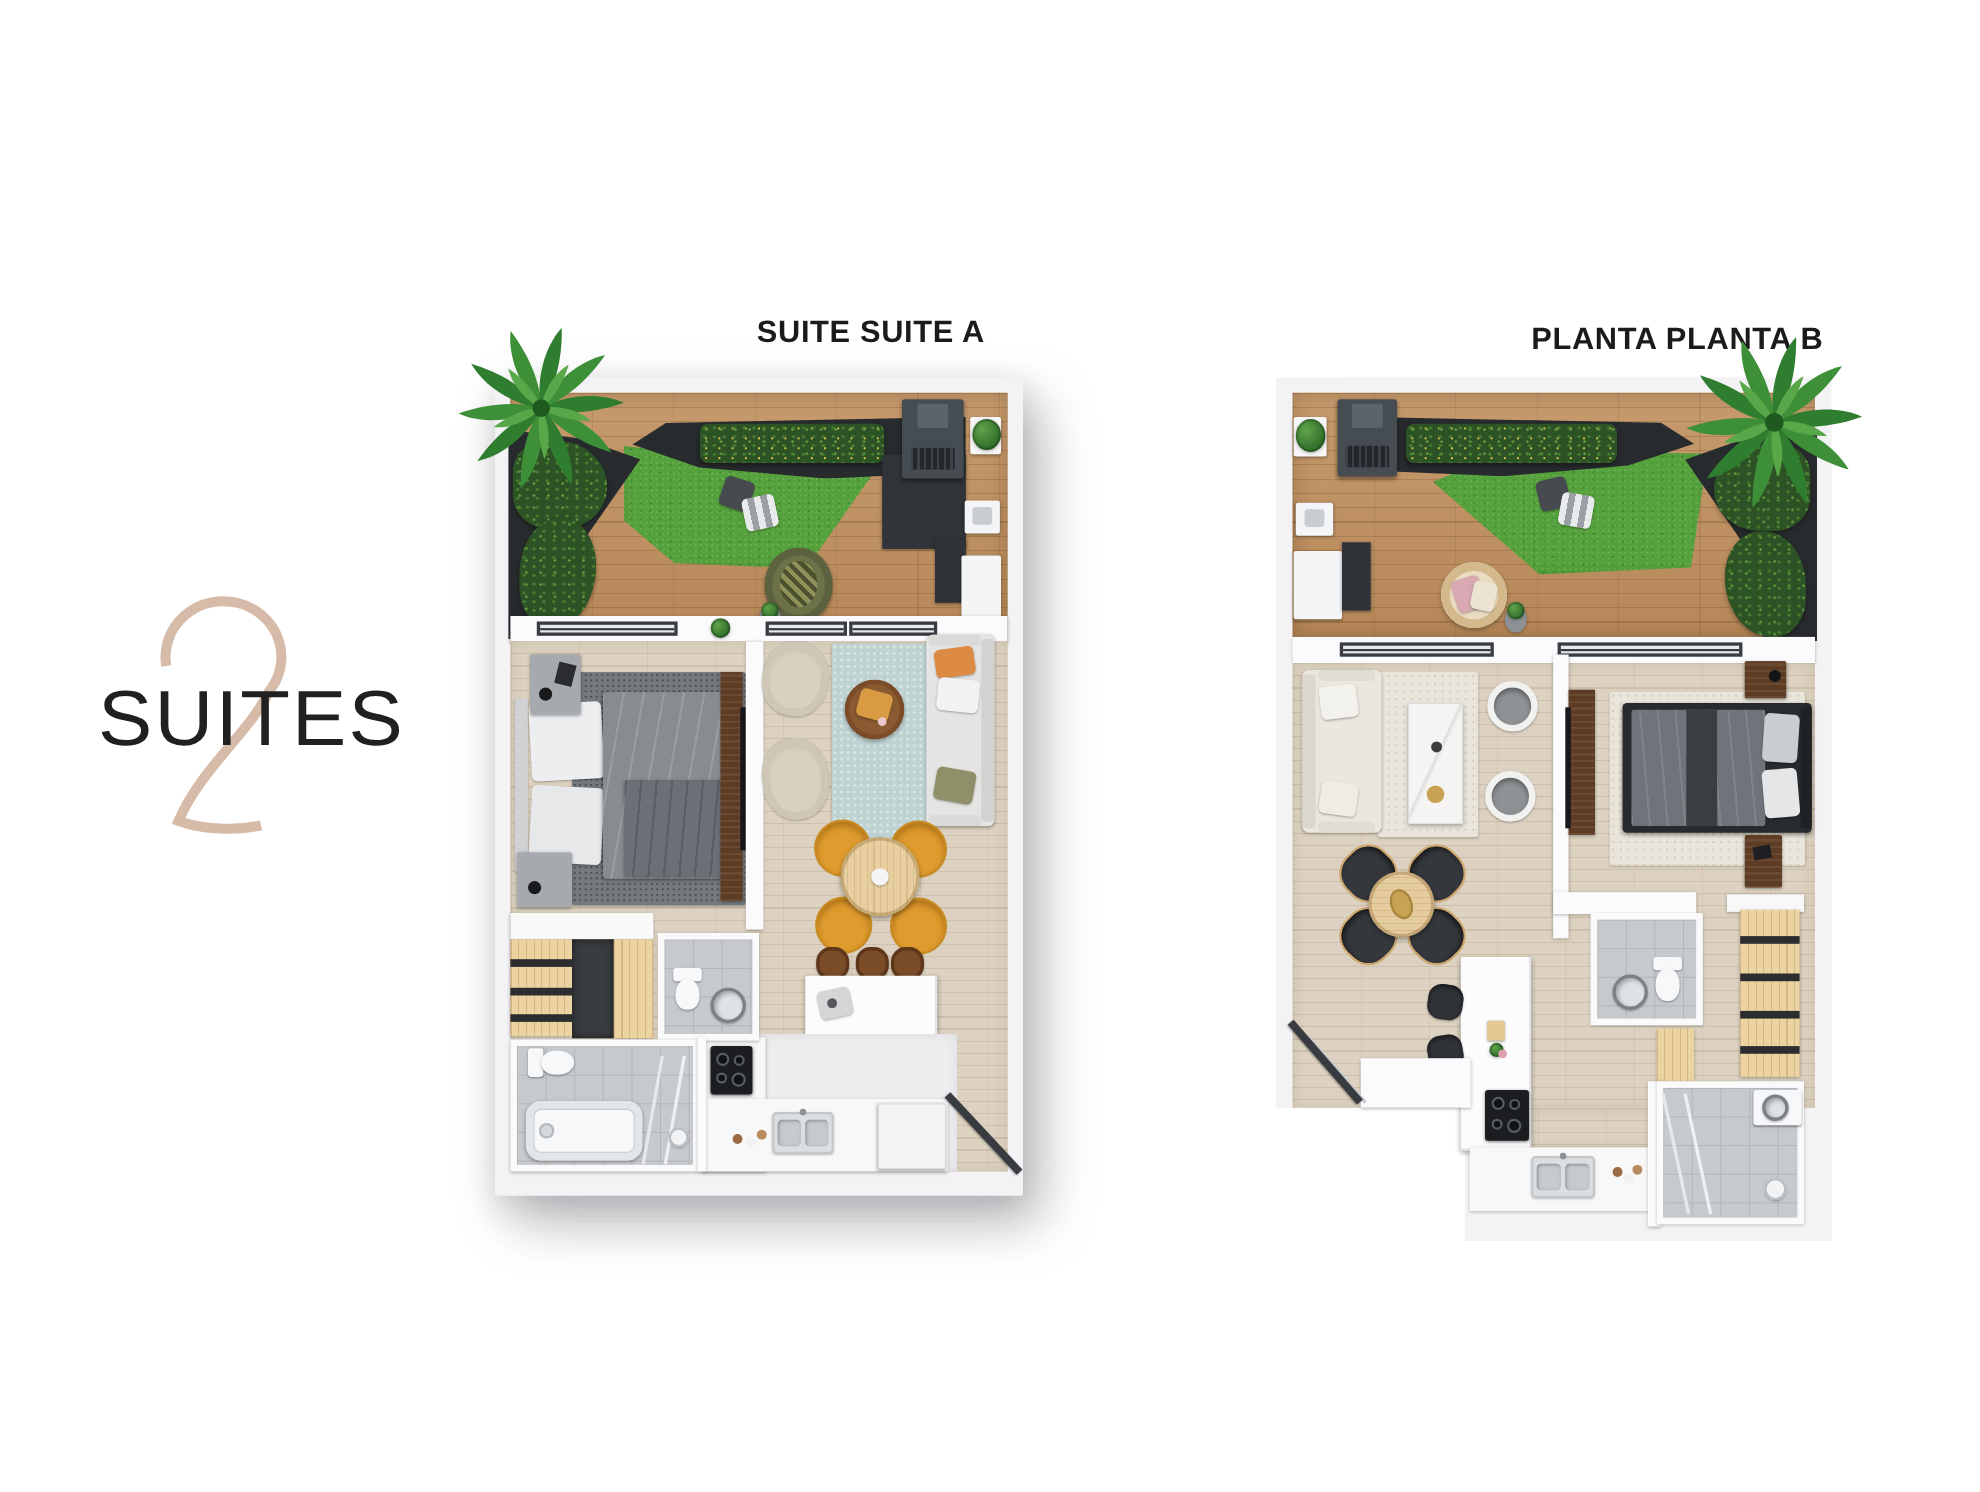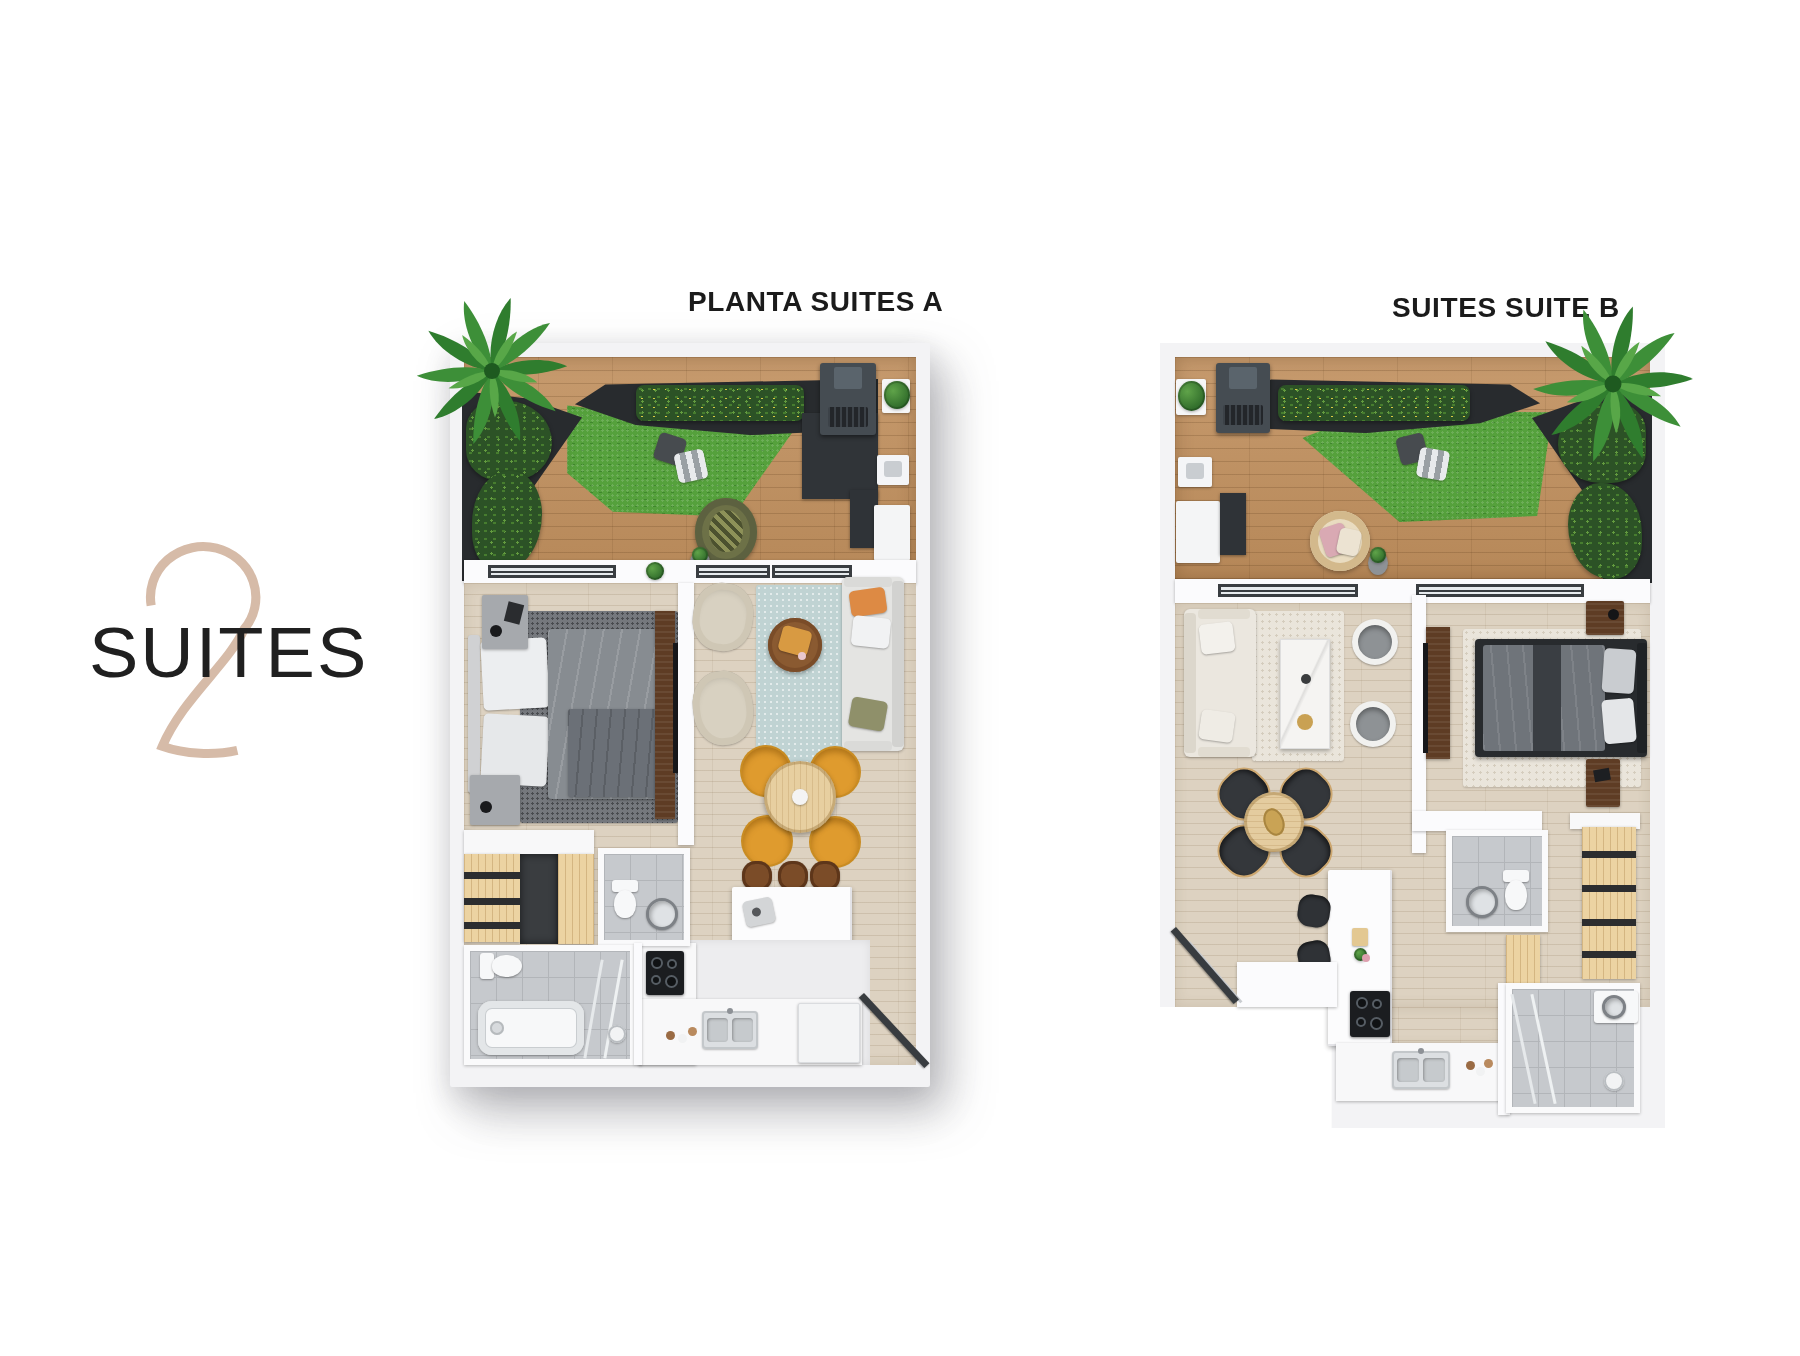--- a/index.html
+++ b/index.html
@@ -110,22 +110,22 @@
 <body>
 
 <div class="stage">
 
   <span class="sr">2</span>
   <svg class="a" style="left:138px;top:530px;width:152px;height:234px;overflow:visible" viewBox="0 0 150 230">
     <path d="M 13 74 A 52 50 0 1 1 105 97 C 89 132 44 166 24 213 C 46 221 76 222 98 217" fill="none" stroke="#d6bba8" stroke-width="9" stroke-linecap="butt"></path>
   </svg>
   <div class="a wm-label" style="left:89px;top:612px;">SUITES</div>
 
-  <div class="a plan-title" style="left:688px;top:286px;">PLANTA SUITES A</div>
-  <div class="a plan-title" style="left:1392px;top:292px;">SUITES SUITE B</div>
+  <div class="a plan-title" style="left:688px;top:286px;">SUITE SUITE A</div>
+  <div class="a plan-title" style="left:1392px;top:292px;">PLANTA PLANTA B</div>
 
   <div class="a" style="left:450px;top:343px;width:480px;height:744px;">
     <div class="a shellA" style="left:0;top:0;width:480px;height:744px;"></div>
 
     <div class="a deck" style="left:14px;top:14px;width:452px;height:226px;"></div>
     <div class="a grass" style="left:110px;top:55px;width:240px;height:125px;clip-path:polygon(3% 6%,97% 27%,72% 95%,22% 91%,3% 60%);"></div>
     <div class="a planter" style="left:125px;top:36px;width:303px;height:56px;clip-path:polygon(0 45%,10% 10%,100% 0,100% 90%,58% 100%,20% 82%);"></div>
     <div class="a hedge flower" style="left:186px;top:42px;width:168px;height:36px;"></div>
     <div class="a planter" style="left:12px;top:48px;width:120px;height:190px;clip-path:polygon(0 0,55% 4%,100% 14%,58% 52%,40% 100%,0 100%);"></div>
     <div class="a hedge" style="left:16px;top:58px;width:86px;height:80px;border-radius:40% 60% 55% 45%;"></div>

